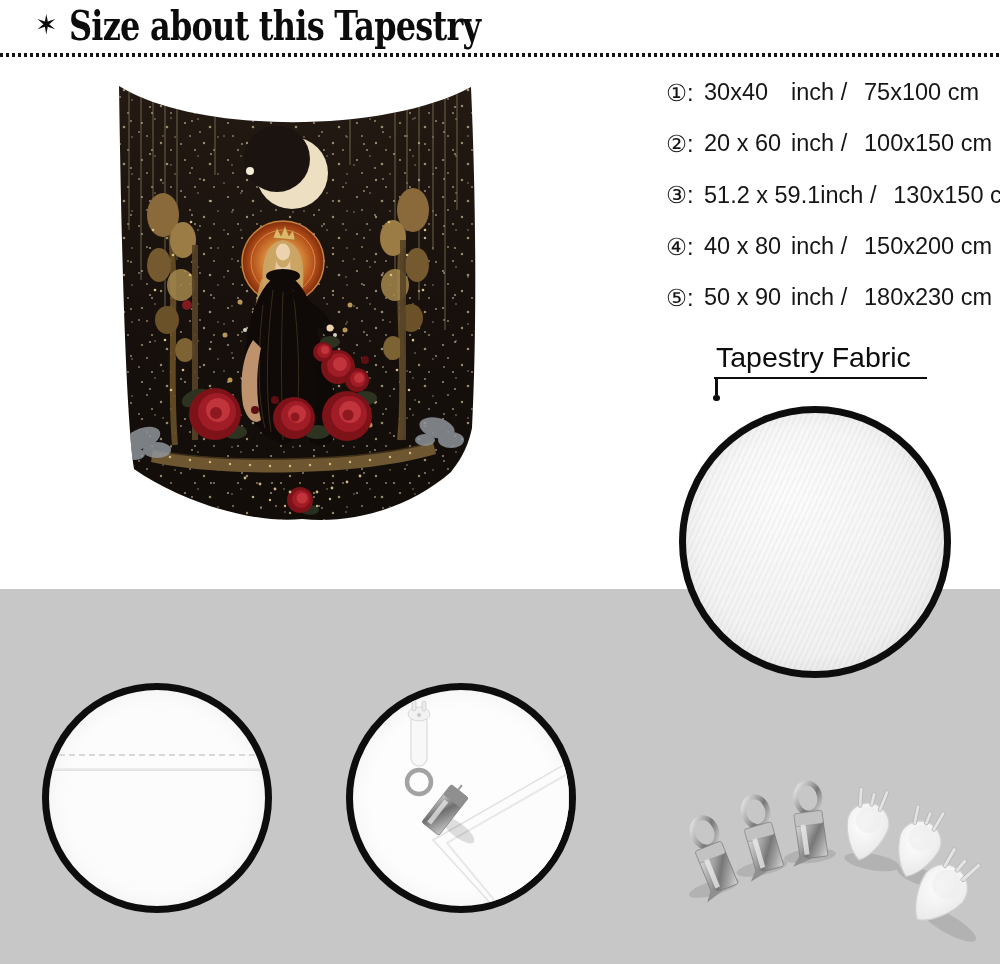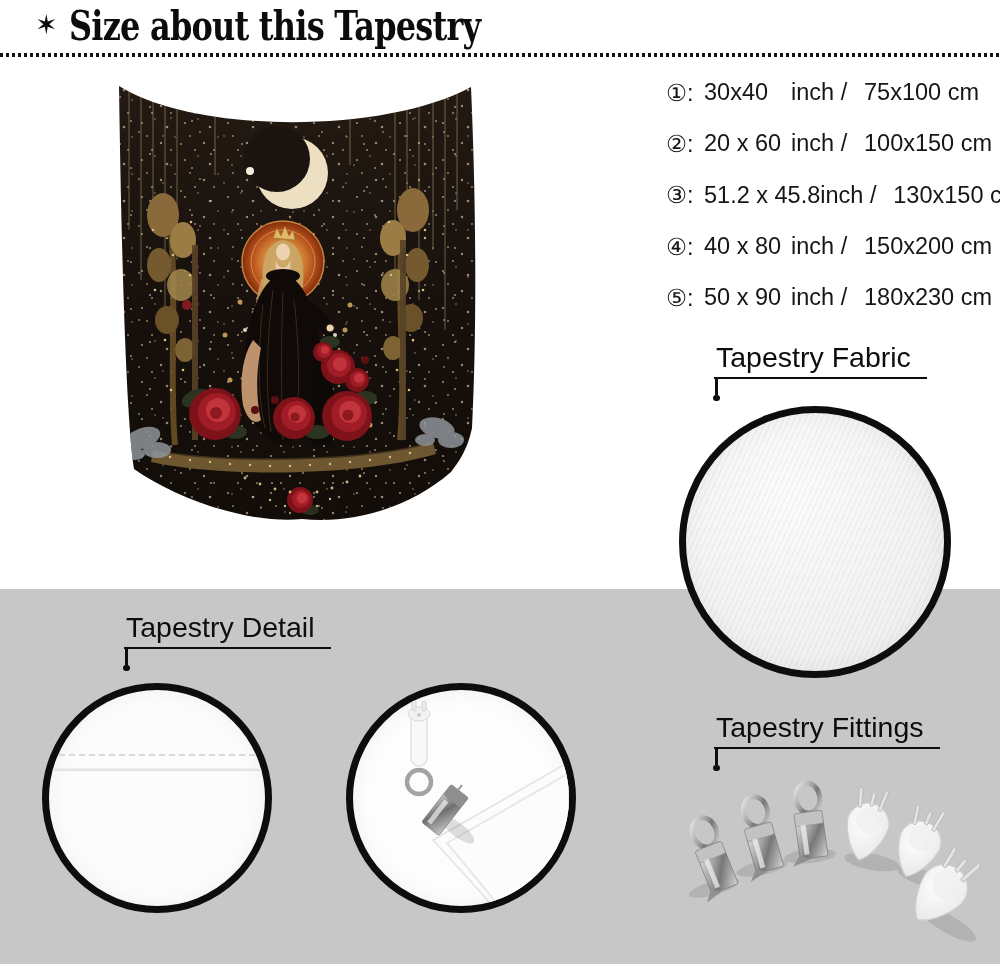--- a/index.html
+++ b/index.html
@@ -329,21 +329,21 @@
       <span class="size-cm">75x100 cm</span>
     </div>
     <div class="size-row">
       <span class="size-num">②:</span>
       <span class="size-inch">20 x 60</span>
       <span class="size-unit">inch /</span>
       <span class="size-cm">100x150 cm</span>
     </div>
     <div class="size-row">
       <span class="size-num">③:</span>
-      <span class="size-inch">51.2 x 45.8</span>
+      <span class="size-inch">51.2 x 59.1</span>
       <span class="size-unit">inch /</span>
       <span class="size-cm">130x150 cm</span>
     </div>
     <div class="size-row">
       <span class="size-num">④:</span>
       <span class="size-inch">40 x 80</span>
       <span class="size-unit">inch /</span>
       <span class="size-cm">150x200 cm</span>
     </div>
     <div class="size-row">
@@ -353,24 +353,20 @@
       <span class="size-cm">180x230 cm</span>
     </div>
   </div>
 
   <div class="section-label label-fabric">
     <span class="label-text">Tapestry Fabric</span>
     <div class="pointer"></div>
   </div>
   <div class="photo-circle fabric-circle"></div>
 
-  <div class="section-label label-detail">
-    <span class="label-text">Tapestry Detail</span>
-    <div class="pointer"></div>
-  </div>
   <div class="photo-circle detail-circle-1">
     <div class="stitch-line"></div>
     <div class="fold-line"></div>
   </div>
   <div class="photo-circle detail-circle-2">
     <svg class="detail2-svg" width="216" height="216" viewBox="0 0 216 216">
       <defs>
         <linearGradient id="clipGrad" x1="0" y1="0" x2="1" y2="1">
           <stop offset="0" stop-color="#e6e6e6"></stop>
             <stop offset="0.5" stop-color="#6f6f6f"></stop>
@@ -390,24 +386,20 @@
       <ellipse cx="105" cy="140" rx="20" ry="7" fill="rgba(0,0,0,0.12)" transform="rotate(38 105 140)"></ellipse>
       <g transform="translate(92,120) rotate(38)">
         <rect x="-11" y="-24" width="22" height="48" rx="2" fill="url(#clipGrad)" stroke="#707070" stroke-width="0.6"></rect>
         <rect x="-11" y="-24" width="22" height="13" rx="2" fill="#8f8f8f"></rect>
         <rect x="-7" y="-8" width="5" height="28" fill="#f0f0f0" opacity="0.7"></rect>
         <path d="M-2,-30 L-2,-24" stroke="#9a9a9a" stroke-width="2"></path>
       </g>
     </svg>
   </div>
 
-  <div class="section-label label-fittings">
-    <span class="label-text">Tapestry Fittings</span>
-    <div class="pointer"></div>
-  </div>
   <svg class="fittings-img" width="344" height="190" viewBox="0 0 344 190">
     <defs>
       <linearGradient id="metalLin" x1="0" y1="0" x2="1" y2="1">
         <stop offset="0" stop-color="#f0f0f0"></stop>
           <stop offset="0.45" stop-color="#9c9c9c"></stop>
         <stop offset="0.6" stop-color="#777777"></stop>
           <stop offset="1" stop-color="#d6d6d6"></stop>
       </linearGradient>
       <radialGradient id="whiteRad" cx="0.4" cy="0.35" r="0.8">
         <stop offset="0" stop-color="#ffffff"></stop>

